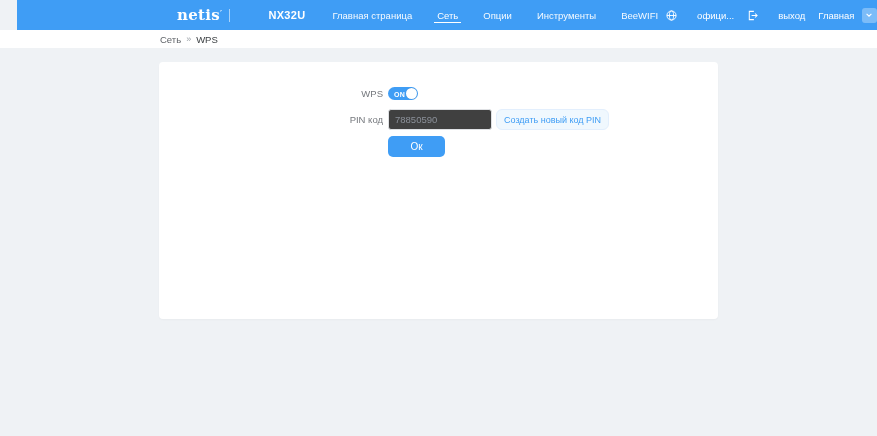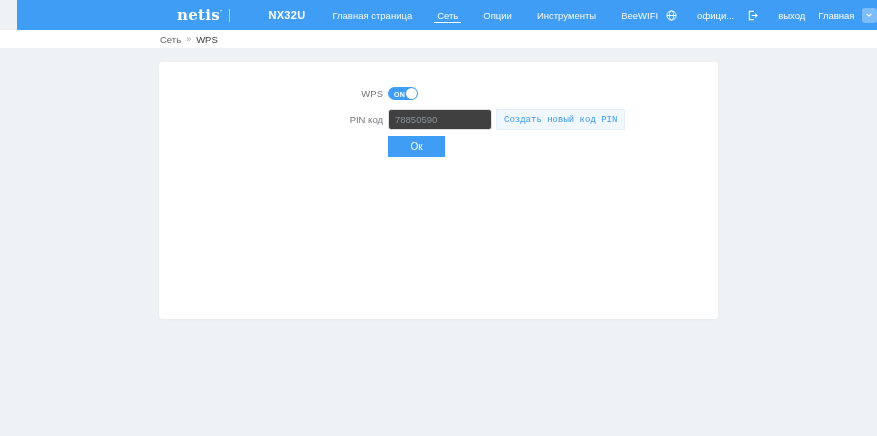--- a/index.html
+++ b/index.html
@@ -99,29 +99,29 @@
 
   .row-pin { margin-top:9px; }
   .pin-input {
     width:104px; height:21px;
     background:#404040; border:1px solid #dfe1e4; border-radius:3px;
     font-family:"Liberation Sans", sans-serif;
     font-size:9.5px; color:#8b9099; padding:0 6px; outline:none;
   }
   .gen-btn {
     margin-left:4px; height:21px; padding:0 7px;
-    background:#f0f8fe; border:1px solid #e3effd; border-radius:0;
-    font-family:Liberation Mono, monospace;
+    background:#f0f8fe; border:1px solid #e3effd; border-radius:6px;
+    font-family:Liberation Sans, sans-serif;
     font-size:9px; color:#3f9df5; cursor:pointer; white-space:nowrap;
   }
 
   .row-ok { margin-top:6px; }
   .ok-btn {
     width:57px; height:21px;
-    background:#3f9df5; border:none; border-radius:0;
+    background:#3f9df5; border:none; border-radius:5px;
     font-family:"Liberation Sans", sans-serif;
     font-size:10px; color:#fff; cursor:pointer;
   }
 </style>
 </head>
 <body>
 
 <div class="header">
   <div class="header-left">
     <div class="logo">

